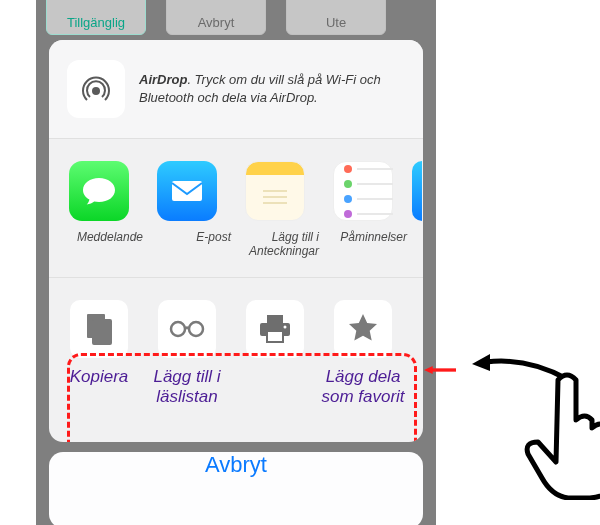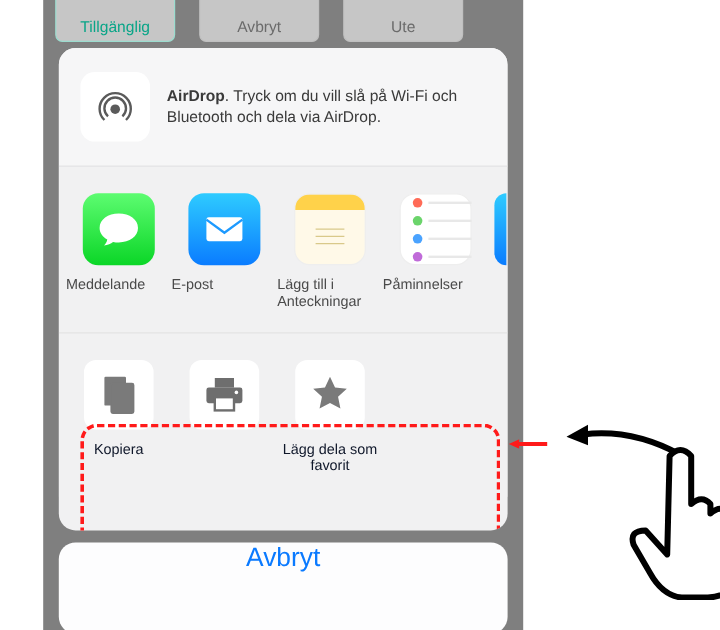--- a/index.html
+++ b/index.html
@@ -16,44 +16,44 @@
     font-size: 13px; color: #0aa588;
   }
   .bg-top-card.second { left: 130px; border: 1px solid #c0c0c0; color:#6b6b6b; }
   .bg-top-card.third  { left: 250px; border: 1px solid #c0c0c0; color:#6b6b6b; }
 
   .sheet {
     position: absolute; left: 13px; width: 374px;
     background: #f1f1f2; border-radius: 14px;
     box-shadow: 0 0 0 0 rgba(0,0,0,0);
   }
-  .sheet-main { top: 40px; height: 402px; overflow: hidden; }
+  .sheet-main { top: 40px; height: 402px; overflow: hidden; font-style: italic; }
   .sheet-cancel { top: 452px; height: 76px; display:flex; align-items:flex-start; justify-content:center; background:#fdfdfe; }
   .sheet-cancel span { color:#0a7aff; font-size: 22px; font-weight: 500; }
 
   .airdrop-row { display:flex; align-items:center; padding: 20px 18px; border-bottom: 1px solid #e0e0e0; background:#f6f6f7; }
   .airdrop-tile { width:58px; height:58px; border-radius:12px; background:#ffffff; display:flex; align-items:center; justify-content:center; margin-right:14px; }
   .airdrop-text { font-size: 13px; color:#3a3a3a; line-height:1.35; max-width: 260px; }
   .airdrop-text b { font-weight:600; }
 
   .share-row { display:flex; padding: 22px 6px 18px 6px; border-bottom: 1px solid #e0e0e0; background:#f1f1f2; overflow:hidden; }
-  .share-item { width: 88px; flex:0 0 88px; text-align:left; }
+  .share-item { width: 88px; flex:0 0 88px; text-align:right; }
   .share-tile { width:60px; height:60px; border-radius:13px; margin:0 auto; display:flex; align-items:center; justify-content:center; }
   .share-label { font-size: 12px; color:#4a4a4a; margin-top:9px; line-height:1.2; }
 
   .message-tile { background: linear-gradient(180deg,#5dfc71,#0bd627); }
   .mail-tile    { background: linear-gradient(180deg,#2ecbff,#0a7cff); }
   .rem-tile     { background:#ffffff; border:1px solid #eee; }
   .notes-tile   { background: linear-gradient(180deg,#ffd24a 0%, #ffd24a 22%, #fff9e8 22%, #fff9e8 100%); border:1px solid #eee; }
   .extra-tile   { background: linear-gradient(180deg,#2ecbff,#0a7cff); }
 
   .action-row { display:flex; padding: 22px 6px 18px 6px; background:#f1f1f2; position:relative; }
   .action-item { width: 88px; flex:0 0 88px; text-align:center; }
   .action-tile { width:58px; height:58px; border-radius:10px; background:#ffffff; margin:0 auto; display:flex; align-items:center; justify-content:center; color:#7a7a7a; }
-  .action-label { font-size: 12px; color:#0f172a; margin-top:9px; line-height:1.2; }
+  .action-label { font-size: 17px; color:#4c1d95; margin-top:9px; line-height:1.2; }
 
   .highlight-box {
     position:absolute; left:18px; right:6px; top:313px; height:128px;
     border: 3px dashed #ff1a1a; border-radius: 14px; pointer-events:none;
   }
   .red-arrow {
     position:absolute; left:380px; top:366px; width:48px; height:8px; pointer-events:none;
   }
   .black-arrow {
     position:absolute; left:436px; top:353px; width:100px; height:30px; pointer-events:none;
@@ -164,20 +164,32 @@
     <div class="action-row">
       <div class="action-item">
         <div class="action-tile">
           <svg width="30" height="34" viewBox="0 0 30 34">
               <rect x="3" y="2" width="18" height="24" rx="1" fill="#7a7a7a"></rect>
               <rect x="9" y="8" width="18" height="24" rx="1" fill="#ffffff" stroke="#7a7a7a" stroke-width="2"></rect>
               <rect x="9" y="8" width="18" height="24" rx="1" fill="#7a7a7a"></rect>
             </svg>
         </div>
         <div class="action-label">Kopiera</div>
+      </div>
+      <div class="action-item">
+        <div class="action-tile">
+          <svg width="40" height="20" viewBox="0 0 40 20">
+              <g fill="none" stroke="#7a7a7a" stroke-width="2.5">
+                <circle cx="11" cy="10" r="7"></circle>
+                <circle cx="29" cy="10" r="7"></circle>
+                <path d="M18 10 q2 -3 4 0"></path>
+              </g>
+            </svg>
+        </div>
+        <div class="action-label">Lägg till i läslistan</div>
       </div>
       <div class="action-item">
         <div class="action-tile">
           <svg width="34" height="30" viewBox="0 0 34 30">
               <rect x="9" y="1" width="16" height="8" fill="#6e6e6e"></rect>
               <rect x="2" y="9" width="30" height="13" rx="2" fill="#6e6e6e"></rect>
               <rect x="9" y="17" width="16" height="11" fill="#ffffff" stroke="#6e6e6e" stroke-width="2"></rect>
               <circle cx="27" cy="13" r="1.5" fill="#ffffff"></circle>
             </svg>
         </div>

